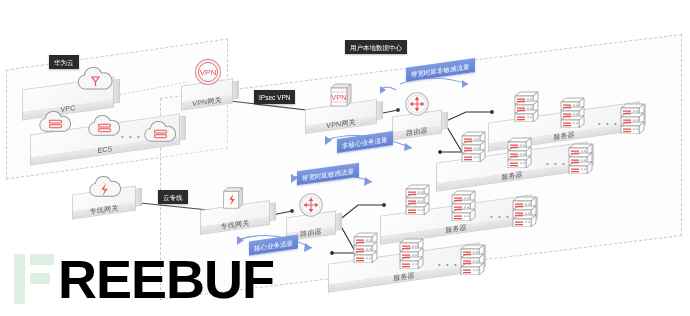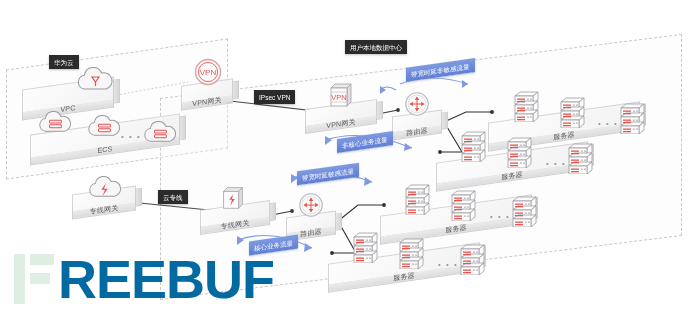--- a/index.html
+++ b/index.html
@@ -69,21 +69,21 @@
 
   
   #wires{position:absolute;left:0;top:0;width:690px;height:316px;pointer-events:none;}
 
   
   #watermark{
     position:absolute;left:6px;top:248px;width:250px;height:62px;
   }
   #wm-text{
     position:absolute;left:52px;top:4px;
-    font-size:54px;font-weight:bold;color:#0369a1;
+    font-size:54px;font-weight:bold;color:#000000;
     letter-spacing:-1px;line-height:54px;
     font-family:"Liberation Sans","DejaVu Sans",sans-serif;
   }
 </style>
 </head>
 <body>
 
 <div id="stage">
 
   <div class="zone" style="left:6px;top:54px;width:220px;height:108px;transform:skewY(-8deg);"></div>

